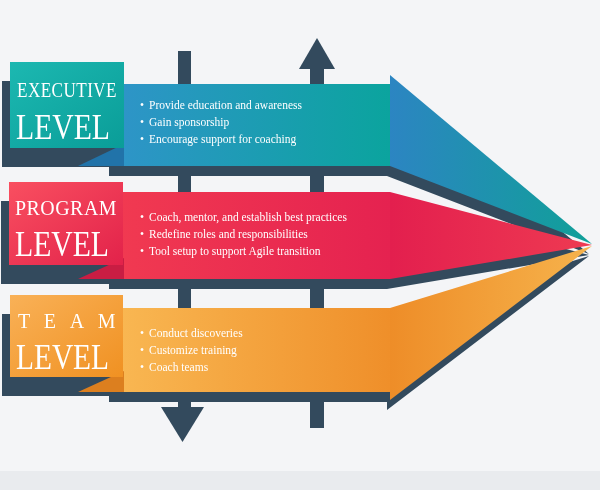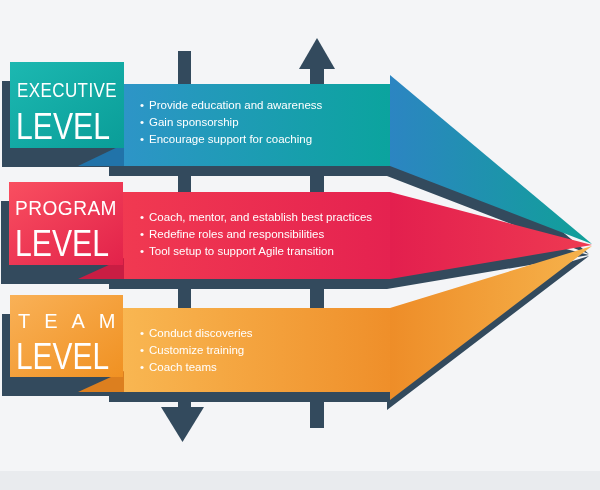--- a/index.html
+++ b/index.html
@@ -1,19 +1,19 @@
 <!DOCTYPE html>
 <html><head>
 <meta charset="utf-8">
 <style>
   html,body{margin:0;padding:0;background:#e9ebee;}
   .stage{
     position:relative;width:600px;height:471px;overflow:hidden;
     background:#f4f5f7;
-    font-family:Liberation Sans, sans-serif;
+    font-family:Liberation Serif, serif;
     text-align:center;
   }
   svg{display:block}
   text{fill:#ffffff}
   .label-small{font-size:20px;font-weight:400;letter-spacing:.5px}
   .label-big{font-size:36px;font-weight:400}
   .bullet-line{font-size:11.5px;font-weight:400}
 </style>
 </head>
 <body>

